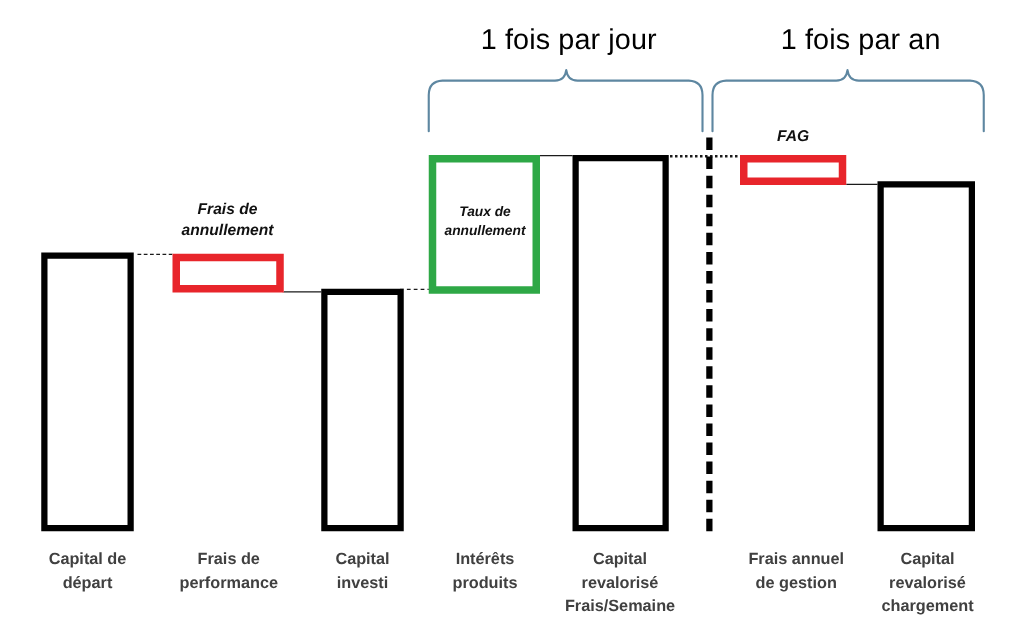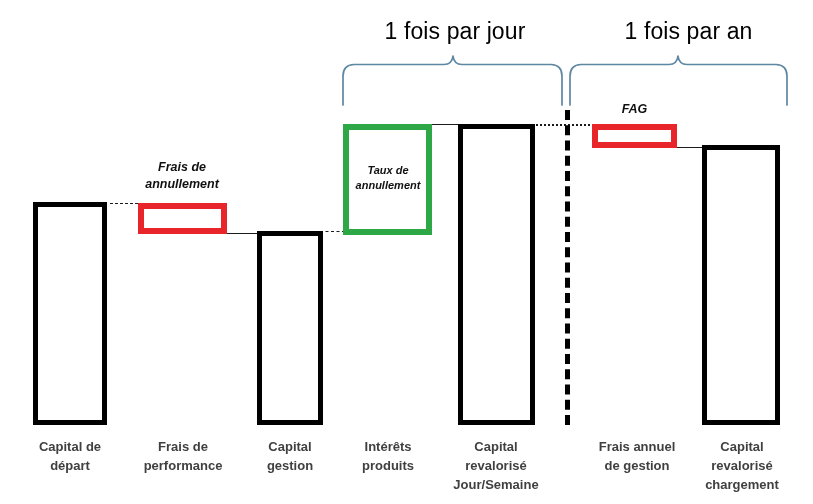--- a/index.html
+++ b/index.html
@@ -163,23 +163,23 @@
 
   <div class="box-caption" style="left:592px; top:101px; width:85px;">FAG</div>
   <div class="bar red" style="left:592px; top:124px; width:85px; height:24px;"></div>
 
   <div class="bar black" style="left:702px; top:145px; width:78px; height:280px;"></div>
 
   <div class="axis-label" style="left:10px; top:438px; width:120px;"><span>Capital de</span><br><span>départ</span></div>
 
   <div class="axis-label" style="left:122px; top:438px; width:122px;"><span>Frais de</span><br><span>performance</span></div>
 
-  <div class="axis-label" style="left:232px; top:438px; width:116px;"><span>Capital</span><br><span>gestion</span></div>
+  <div class="axis-label" style="left:232px; top:438px; width:116px;"><span>Capital</span><br><span>investi</span></div>
 
   <div class="axis-label" style="left:333px; top:438px; width:110px;"><span>Intérêts</span><br><span>produits</span></div>
 
-  <div class="axis-label" style="left:434px; top:438px; width:124px;"><span>Capital</span><br><span>revalorisé</span><br><span>Jour/Semaine</span></div>
+  <div class="axis-label" style="left:434px; top:438px; width:124px;"><span>Capital</span><br><span>revalorisé</span><br><span>Frais/Semaine</span></div>
 
   <div class="axis-label" style="left:578px; top:438px; width:118px;"><span>Frais annuel</span><br><span>de gestion</span></div>
 
   <div class="axis-label" style="left:683px; top:438px; width:118px;"><span>Capital</span><br><span>revalorisé</span><br><span>chargement</span></div>
 
 </div>
 
 </body></html>

